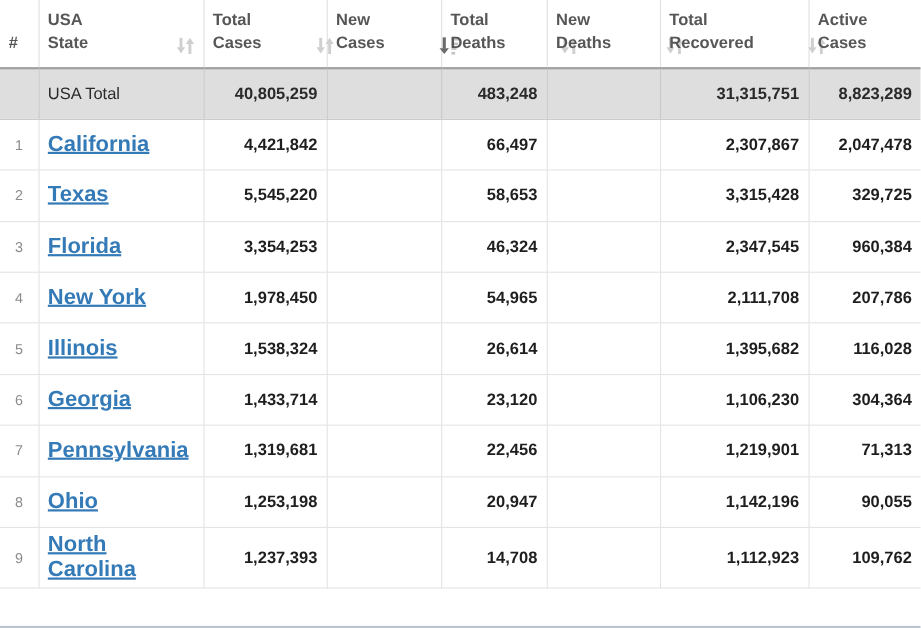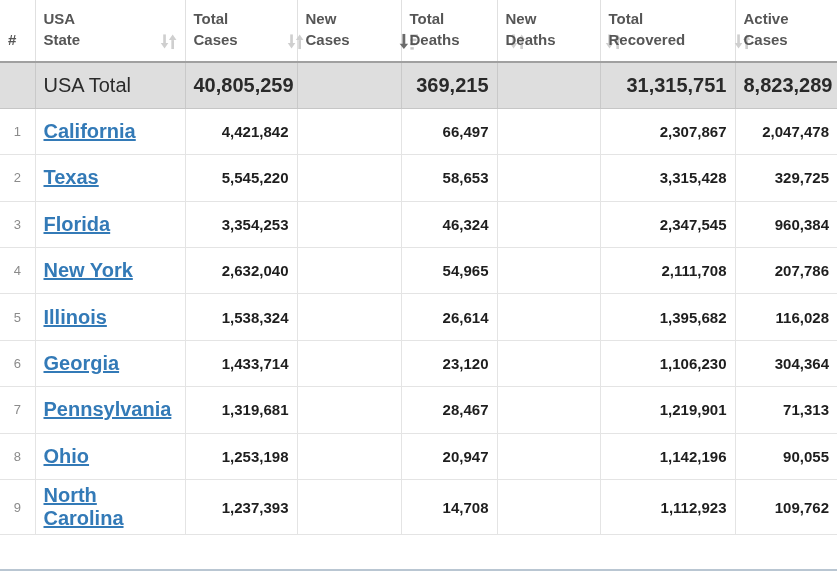--- a/index.html
+++ b/index.html
@@ -49,21 +49,21 @@
   td.col-index{text-align:center;color:#8b8b8b;font-size:13px;font-weight:normal;}
   td.col-state a{
     color:var(--link-blue);font-weight:bold;text-decoration:underline;
     font-size:20px;cursor:pointer;
   }
 
   tr.total-row td{
     background:var(--total-row-bg);
     border-right:1px solid #c9c9c9;
     border-bottom:1px solid #c6c6c6;
-    font-weight:normal;color:#2a2a2a;font-size:20px;
+    font-weight:normal;color:#2a2a2a;font-size:15px;
   }
   tr.total-row td.num{font-weight:bold;}
   tr.total-row td:last-child{border-right:none;margin-top:15px;}
 
   .bottom-strip{position:absolute;left:0;right:0;bottom:0;height:2px;background:#b9c6d2;}
 </style>
 </head>
 <body>
 
 <div class="screen">
@@ -218,21 +218,21 @@
             </div>
           </th>
         </tr>
     </thead>
     <tbody id="table-body">
         <tr class="total-row">
           <td class="col-index"></td>
           <td class="col-state">USA Total</td>
           <td class="col-total_cases num">40,805,259</td>
           <td class="col-new_cases num"></td>
-          <td class="col-total_deaths num">369,215</td>
+          <td class="col-total_deaths num">483,248</td>
           <td class="col-new_deaths num"></td>
           <td class="col-total_recovered num">31,315,751</td>
           <td class="col-active_cases num">8,823,289</td>
         </tr>
         <tr class="state-row">
           <td class="col-index">1</td>
           <td class="col-state"><a href="#">California</a></td>
           <td class="col-total_cases num">4,421,842</td>
           <td class="col-new_cases num"></td>
           <td class="col-total_deaths num">66,497</td>
@@ -256,21 +256,21 @@
           <td class="col-total_cases num">3,354,253</td>
           <td class="col-new_cases num"></td>
           <td class="col-total_deaths num">46,324</td>
           <td class="col-new_deaths num"></td>
           <td class="col-total_recovered num">2,347,545</td>
           <td class="col-active_cases num">960,384</td>
         </tr>
         <tr class="state-row">
           <td class="col-index">4</td>
           <td class="col-state"><a href="#">New York</a></td>
-          <td class="col-total_cases num">2,632,040</td>
+          <td class="col-total_cases num">1,978,450</td>
           <td class="col-new_cases num"></td>
           <td class="col-total_deaths num">54,965</td>
           <td class="col-new_deaths num"></td>
           <td class="col-total_recovered num">2,111,708</td>
           <td class="col-active_cases num">207,786</td>
         </tr>
         <tr class="state-row">
           <td class="col-index">5</td>
           <td class="col-state"><a href="#">Illinois</a></td>
           <td class="col-total_cases num">1,538,324</td>
@@ -288,21 +288,21 @@
           <td class="col-total_deaths num">23,120</td>
           <td class="col-new_deaths num"></td>
           <td class="col-total_recovered num">1,106,230</td>
           <td class="col-active_cases num">304,364</td>
         </tr>
         <tr class="state-row">
           <td class="col-index">7</td>
           <td class="col-state"><a href="#">Pennsylvania</a></td>
           <td class="col-total_cases num">1,319,681</td>
           <td class="col-new_cases num"></td>
-          <td class="col-total_deaths num">28,467</td>
+          <td class="col-total_deaths num">22,456</td>
           <td class="col-new_deaths num"></td>
           <td class="col-total_recovered num">1,219,901</td>
           <td class="col-active_cases num">71,313</td>
         </tr>
         <tr class="state-row">
           <td class="col-index">8</td>
           <td class="col-state"><a href="#">Ohio</a></td>
           <td class="col-total_cases num">1,253,198</td>
           <td class="col-new_cases num"></td>
           <td class="col-total_deaths num">20,947</td>

